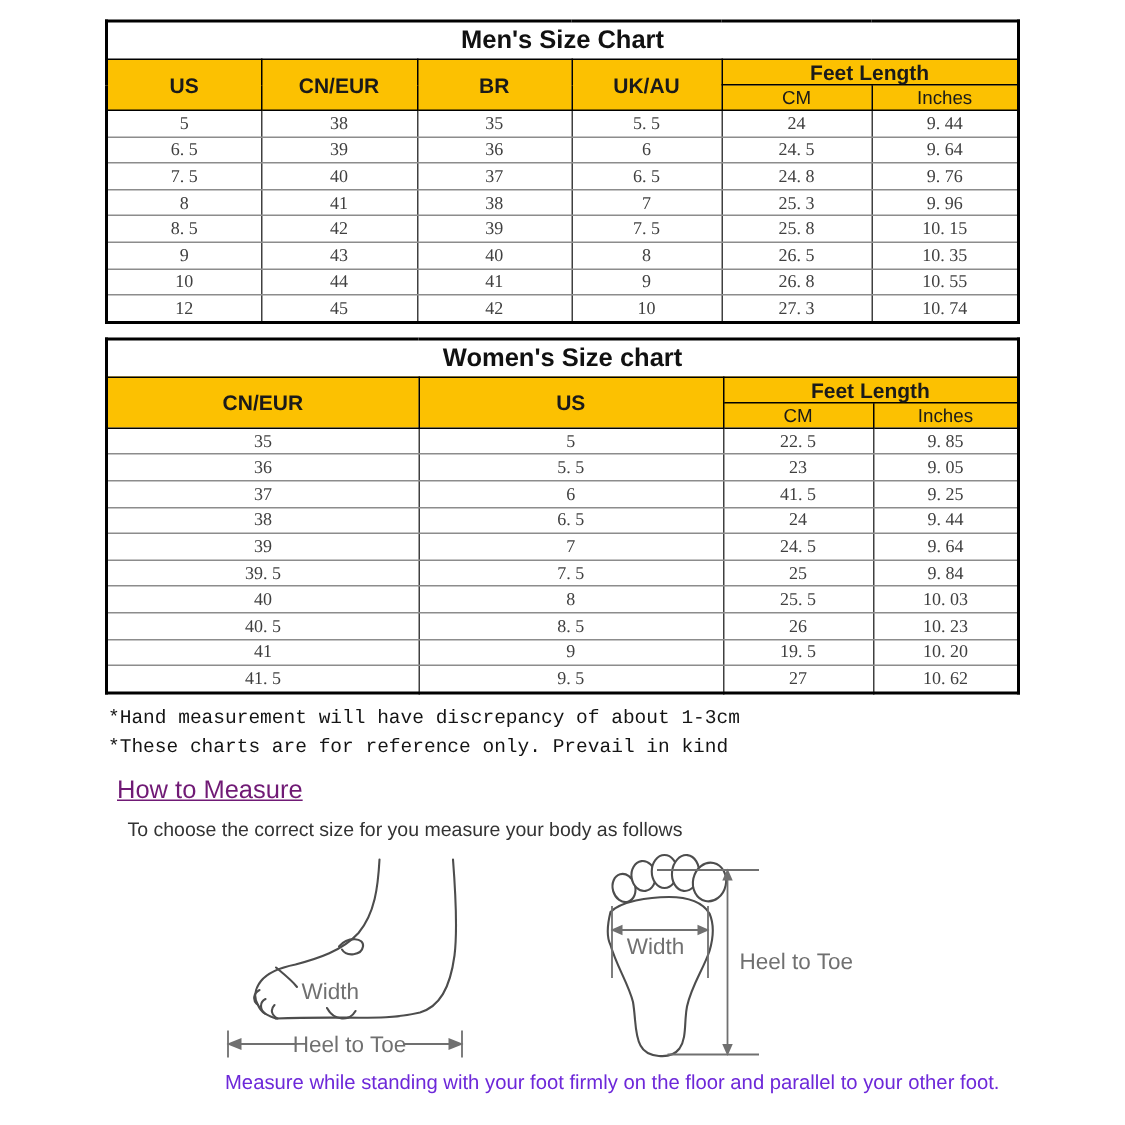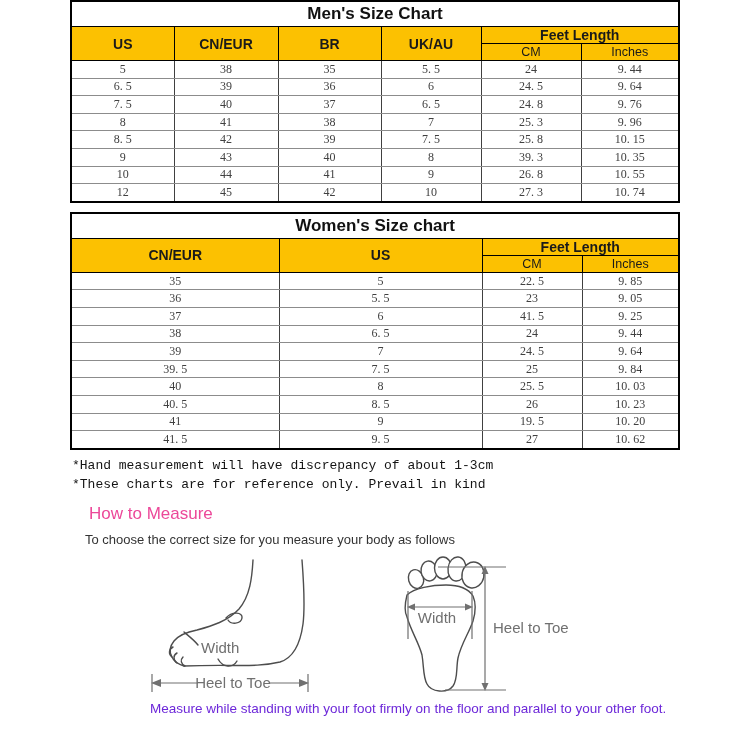--- a/index.html
+++ b/index.html
@@ -1,21 +1,21 @@
 <!DOCTYPE html>
 <html style="--header-bg: #FCC101;"><head>
 <meta charset="utf-8">
 <style>
   html, body { margin:0; padding:0; background:#ffffff; }
   body {
     width:750px; height:750px; overflow:hidden;
     font-family:"Liberation Sans", sans-serif;
     -webkit-font-smoothing:antialiased;
   }
-  .content { padding:0 0 0 70px; width:680px; }
+  .content { padding:13px 0 0 70px; width:680px; }
 
   table.size-table {
     border-collapse:collapse; table-layout:fixed;
     width:608px; border:2px solid #000;
     background:#fff;
   }
   table.size-table th, table.size-table td { padding:0; text-align:center; vertical-align:middle; }
   th.title {
     height:24px; font-size:17px; font-weight:bold; color:#111;
     border:1px solid #000; background:#fff;
@@ -43,22 +43,22 @@
   .womens { margin-top:9px; }
 
   .notes { margin:6px 0 0 2px; }
   .note-line {
     font-family:"Liberation Mono", monospace;
     font-weight:normal; font-size:13px; line-height:19px; color:#141414;
     white-space:pre;
   }
 
   .howto-heading {
-    margin:10px 0 0 19px;
-    font-size:17px; color:#ec4899; font-weight:normal;
+    margin:10px 0 0 8px;
+    font-size:17px; color:#701a75; font-weight:normal;text-decoration:underline;
   }
   .howto-subtitle {
     margin:8px 0 0 15px;
     font-size:13px; color:#333333;
   }
 
   .diagrams { display:flex; align-items:flex-start; margin:9px 0 0 70px; }
   .diagram-right { margin-left:70px; margin-top:-5px; }
   svg .outline { fill:none; stroke:#4d4d4d; stroke-width:1.4; stroke-linecap:round; stroke-linejoin:round; }
   svg .outline-fill { fill:#ffffff; stroke:#4d4d4d; stroke-width:1.4; }
@@ -137,21 +137,21 @@
           <td>39</td>
           <td>7. 5</td>
           <td>25. 8</td>
           <td>10. 15</td>
         </tr>
         <tr>
           <td>9</td>
           <td>43</td>
           <td>40</td>
           <td>8</td>
-          <td>39. 3</td>
+          <td>26. 5</td>
           <td>10. 35</td>
         </tr>
         <tr>
           <td>10</td>
           <td>44</td>
           <td>41</td>
           <td>9</td>
           <td>26. 8</td>
           <td>10. 55</td>
         </tr>

